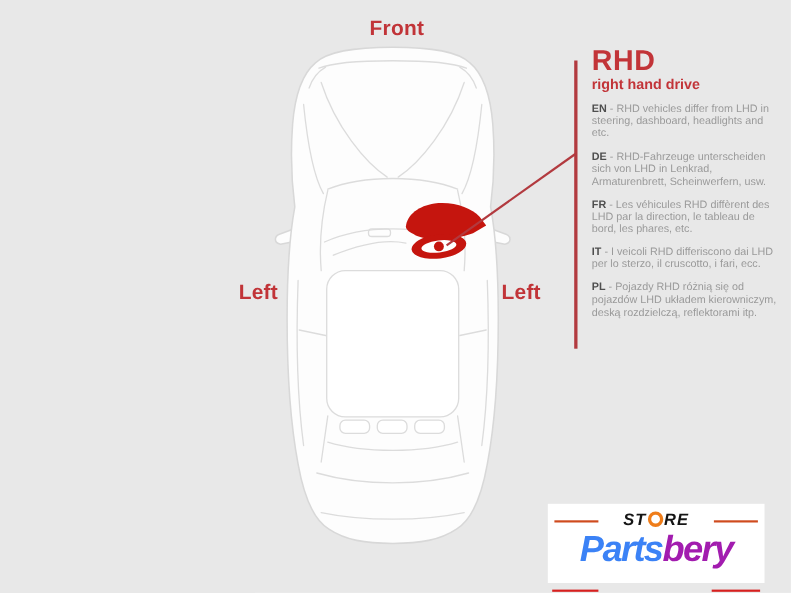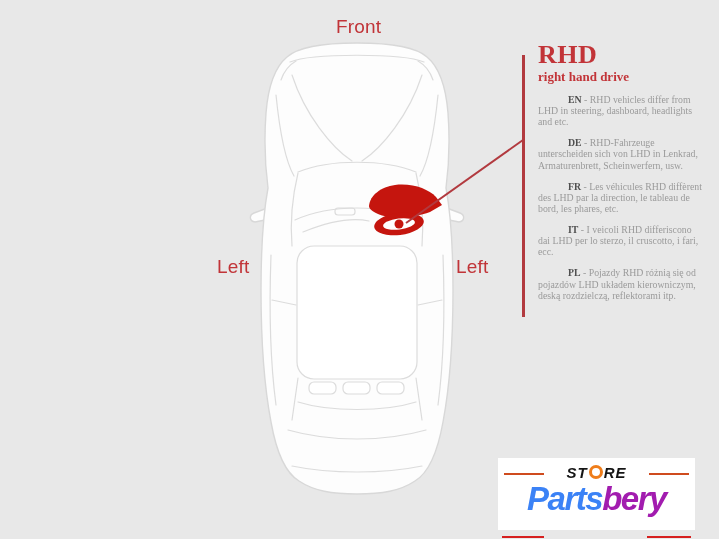--- a/index.html
+++ b/index.html
@@ -1,31 +1,31 @@
 <!DOCTYPE html>
 <html><head>
 <meta charset="utf-8">
 <style>
   html,body{margin:0;padding:0;}
   body{font-family:"Liberation Sans",sans-serif;}
   .stage{position:relative;width:719px;height:539px;background:#e8e8e8;overflow:hidden;}
 
   .car-svg{position:absolute;left:0;top:0;z-index:1;}
 
-  .dir-label{position:absolute;z-index:2;font-weight:400;font-size:19px;color:#c13438;letter-spacing:.2px;}
+  .dir-label{position:absolute;z-index:2;font-weight:700;font-size:19px;color:#c13438;letter-spacing:.2px;}
   .lbl-front{left:336px;top:16px;}
   .lbl-left{left:217px;top:256px;}
   .lbl-right{left:456px;top:256px;}
   .lbl-rear{left:339px;top:504px;margin-top:48px;}
 
-  .panel{position:absolute;left:538px;top:42px;width:168px;z-index:2;font-family:Liberation Serif, serif;}
+  .panel{position:absolute;left:538px;top:42px;width:168px;z-index:2;}
   .panel-title{font-weight:700;font-size:26px;line-height:26px;color:#c23438;letter-spacing:.5px;}
   .panel-subtitle{font-weight:700;font-size:13px;line-height:15px;color:#c23438;margin-top:1px;margin-bottom:9px;}
   .entry{font-size:9.8px;line-height:11.2px;color:#9a9a9a;margin-bottom:3px;}
-  .entry b{color:#4f4f4f;font-weight:700;margin-left:30px;}
+  .entry b{color:#4f4f4f;font-weight:700;}
 
   .panel-line{position:absolute;left:522px;top:55px;width:3px;height:262px;background:#b23a3f;z-index:2;}
 
   .logo-box{position:absolute;left:498px;top:458px;width:197px;height:72px;background:#ffffff;z-index:3;}
   .store-row{position:relative;display:flex;align-items:center;justify-content:center;margin-top:6px;height:16px;}
   .store-text{font-style:italic;font-weight:700;font-size:15px;letter-spacing:1px;color:#151515;display:flex;align-items:center;}
   .store-ring{display:inline-block;width:8px;height:8px;border:3px solid #ef7d1a;border-radius:50%;margin:0 1px;}
   .flank{position:absolute;top:9px;width:40px;height:2px;background:#cf4b1e;}
   .flank-left{left:6px;}
   .flank-right{right:6px;}

